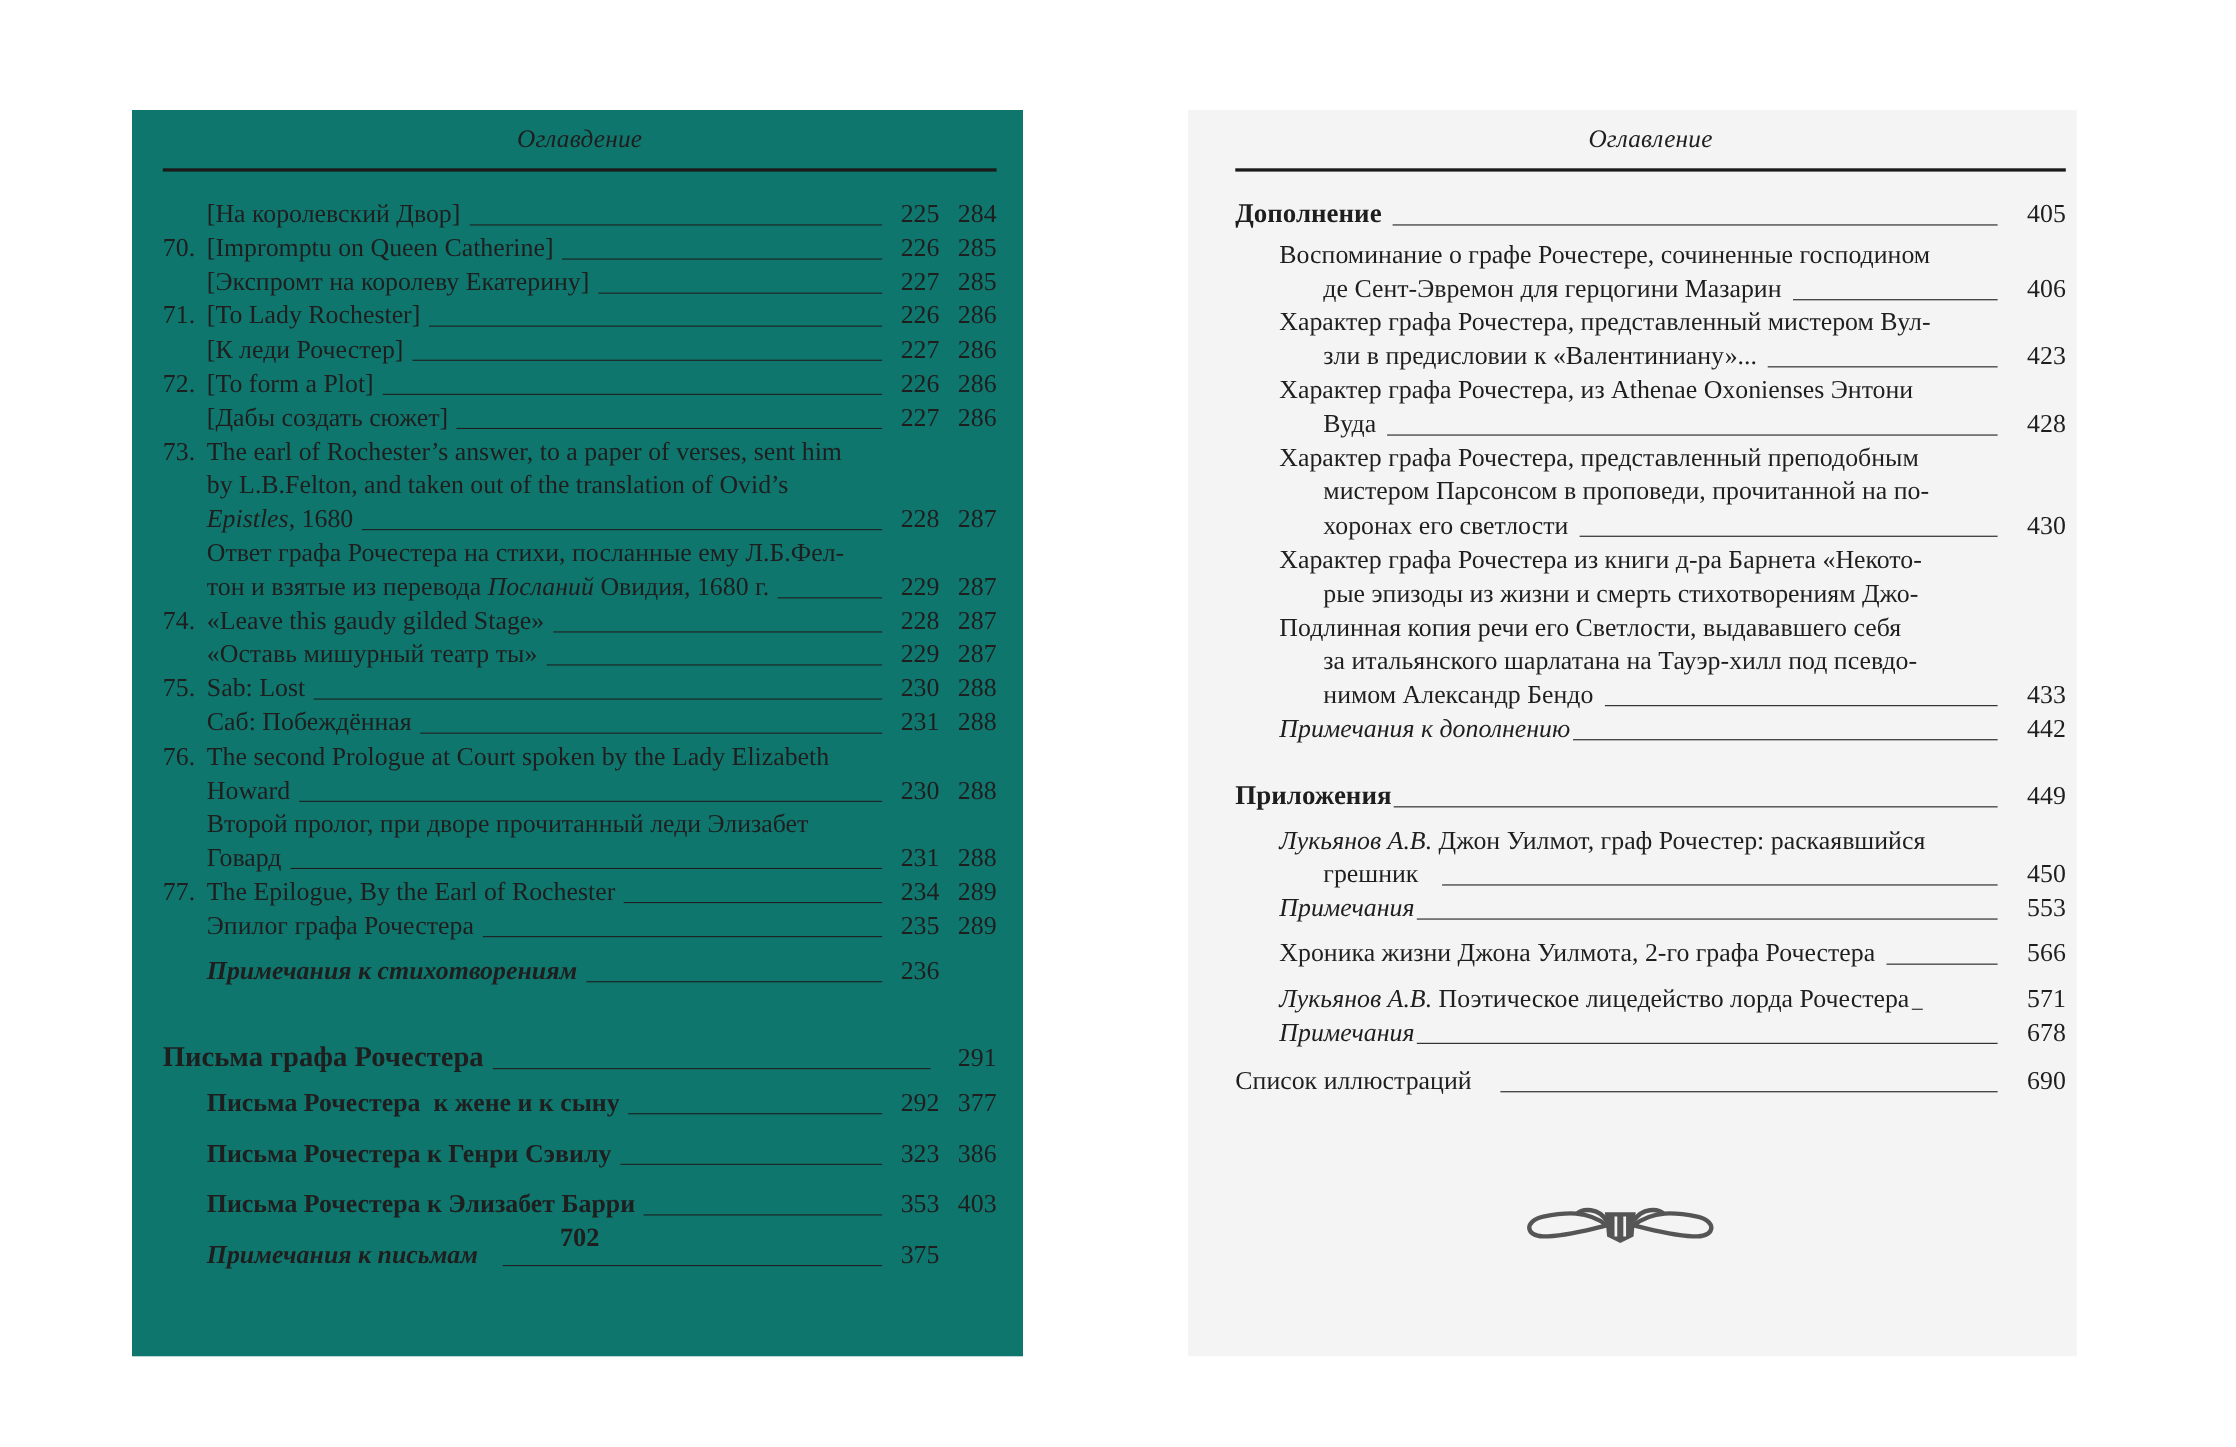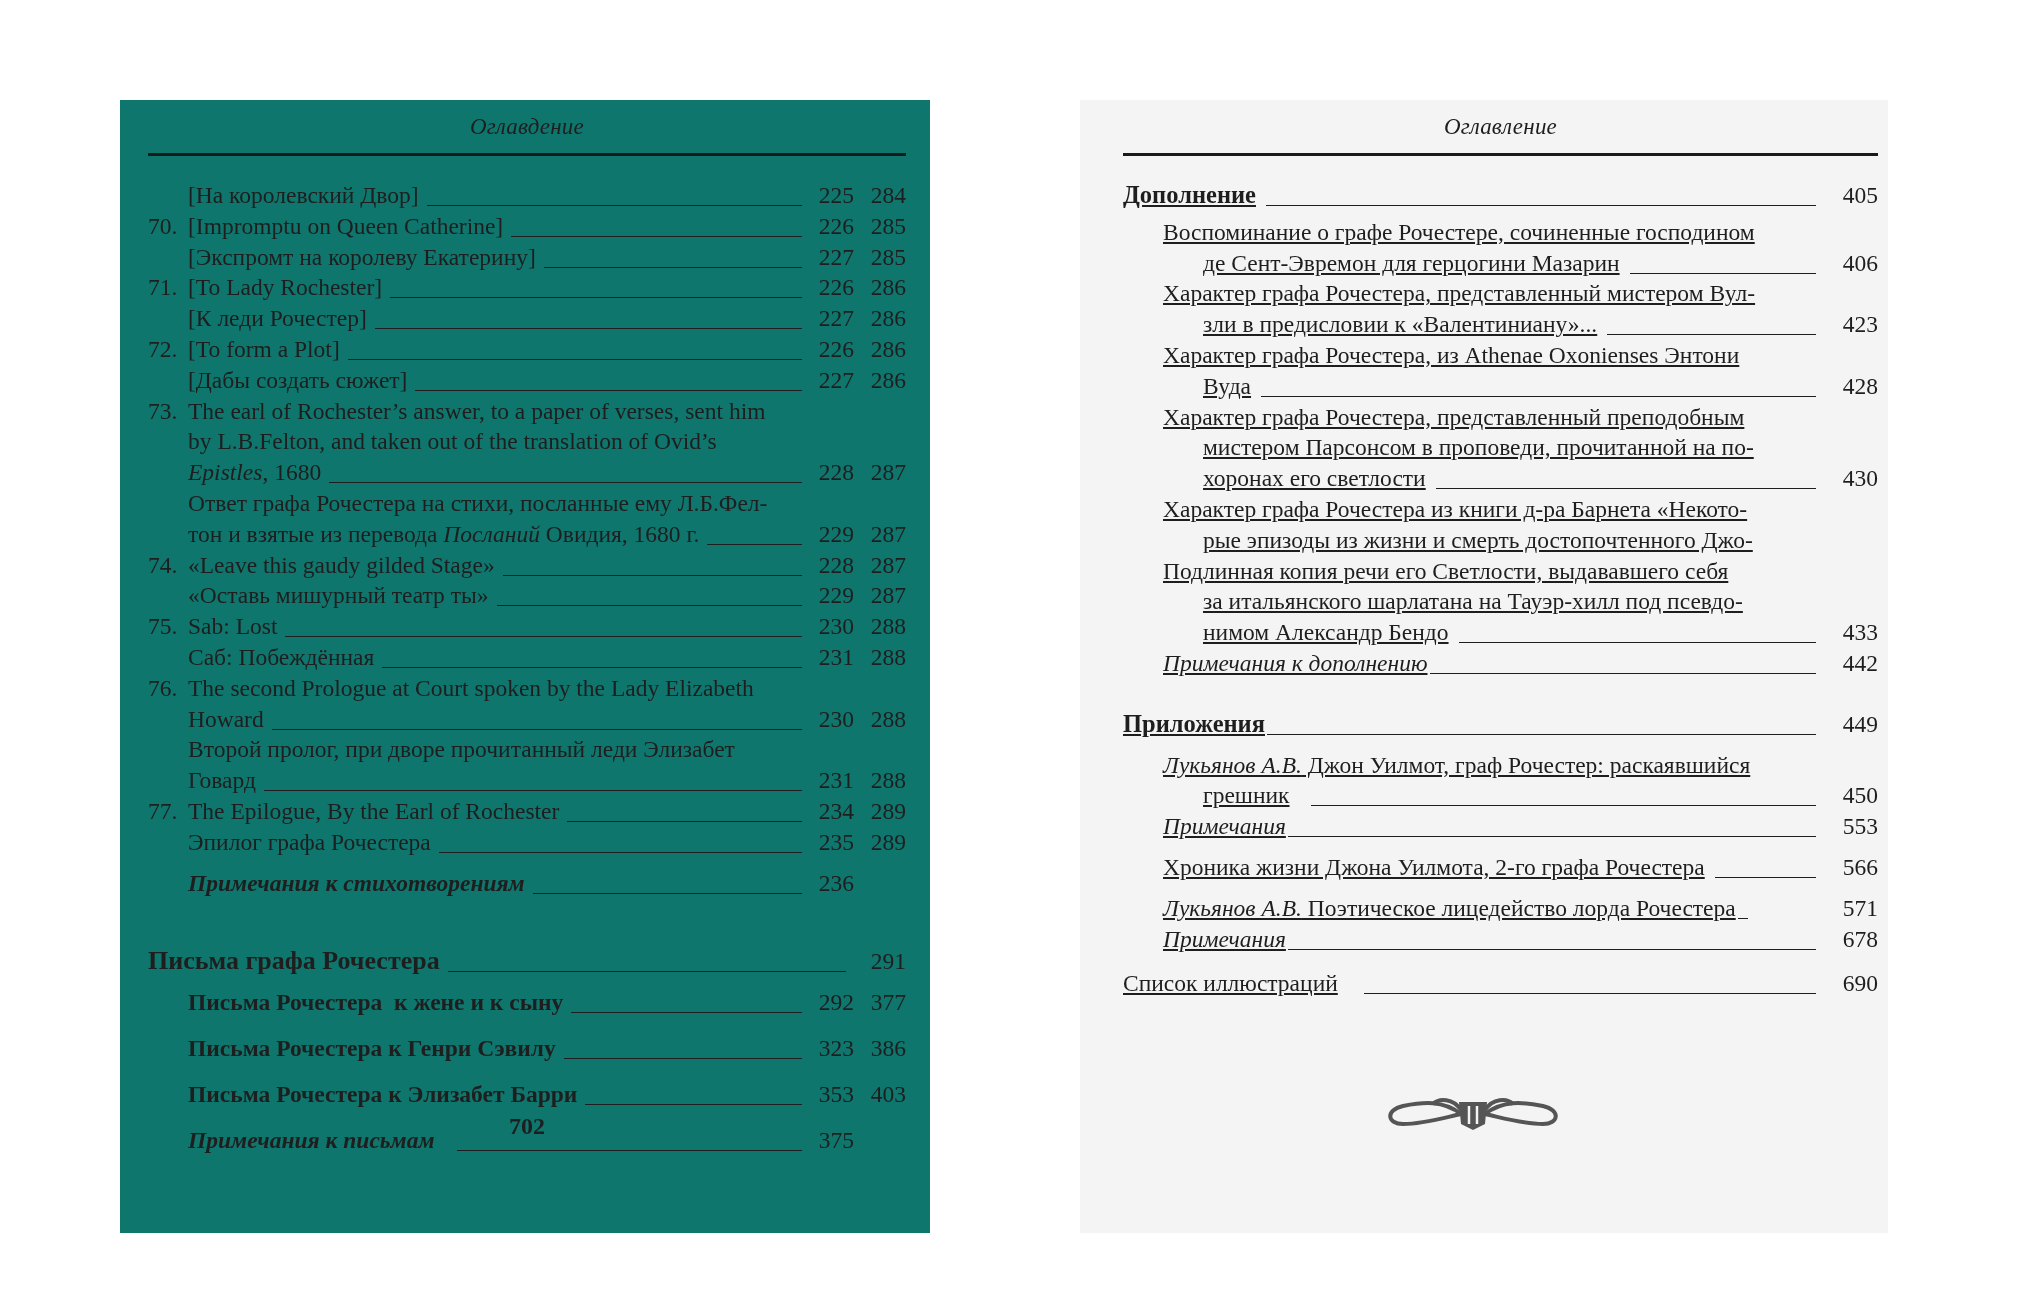--- a/index.html
+++ b/index.html
@@ -39,21 +39,21 @@
   .entry .pg1 { width: 42px; }
   .entry .pg2 { width: 52px; }
   .entry .pgone { width: 50px; }
   .entry .cont { padding-left: 40px; }
   .italic { font-style: italic; }
   .bold { font-weight: bold; }
 
   
   .r-entry { font-size: 23.5px; line-height: 30.8px; }
   .r-entry .line { display: flex; align-items: baseline; white-space: nowrap; }
-  .r-entry .text { flex: 0 0 auto; text-decoration: underline; }
+  .r-entry .text { flex: 0 0 auto; }
   .r-entry .leader {
     flex: 1 1 auto; border-bottom: 1.6px solid #1e1e1e; margin: 0 12px 0 10px;
     height: 0; transform: translateY(3px);
   }
   .r-entry .pg { flex: 0 0 auto; width: 50px; text-align: right; }
   .lvl1 { padding-left: 40px; }
   .lvl1 .hang { padding-left: 40px; }
 
   .gap-s { height: 10px; }
   .gap-l { height: 48px; }
@@ -366,21 +366,21 @@
             <span class="text">хоронах его светлости</span>
             <span class="leader"></span>
             <span class="pg">430</span>
           </div>
         </div>
         <div class="r-entry lvl1">
           <div class="line">
             <span class="text">Характер графа Рочестера из книги д-ра Барнета «Некото-</span>
           </div>
           <div class="line hang">
-            <span class="text">рые эпизоды из жизни и смерть достопочтенного Джо-</span>
+            <span class="text">рые эпизоды из жизни и смерть стихотворениям Джо-</span>
           </div>
         </div>
         <div class="r-entry lvl1">
           <div class="line">
             <span class="text">Подлинная копия речи его Светлости, выдававшего себя</span>
           </div>
           <div class="line hang">
             <span class="text">за итальянского шарлатана на Тауэр-хилл под псевдо-</span>
           </div>
           <div class="line hang">

